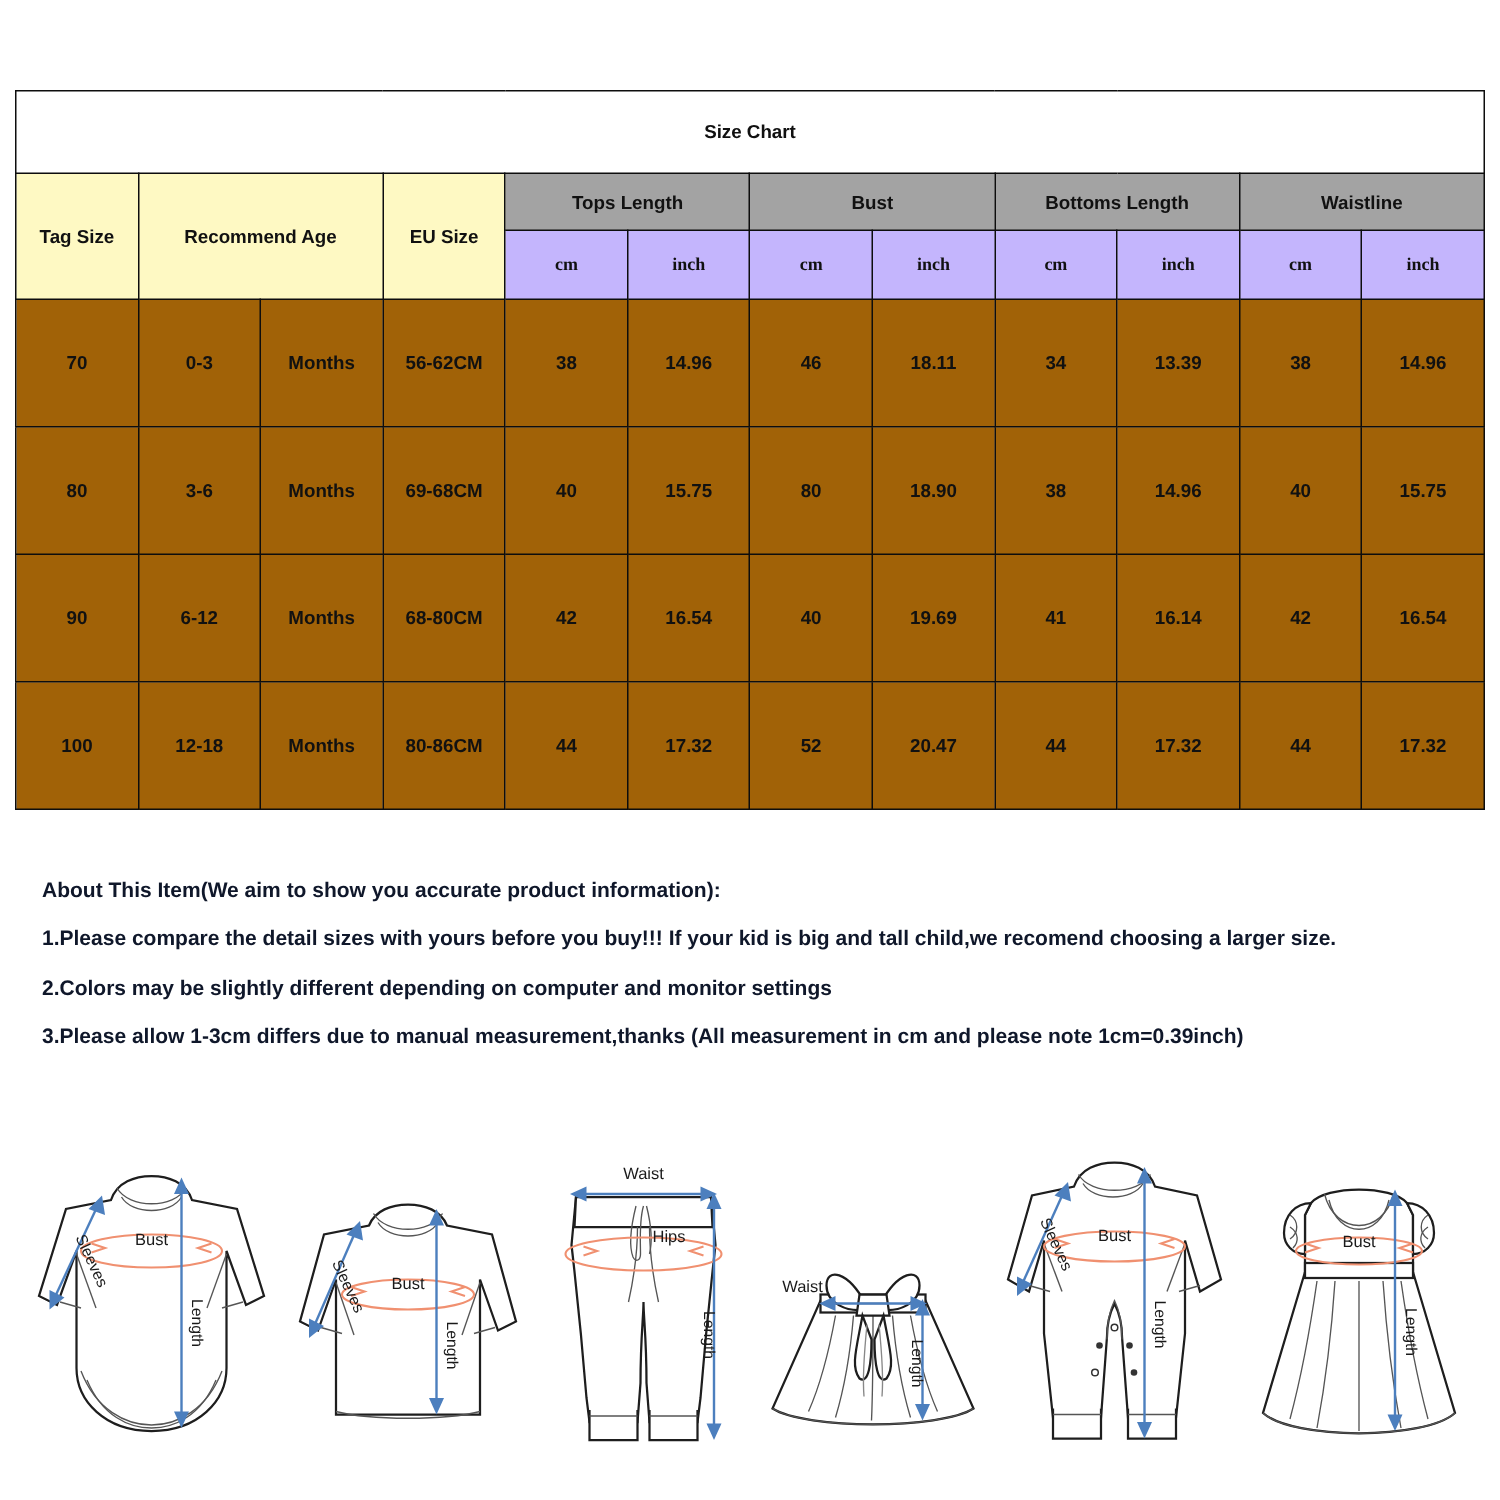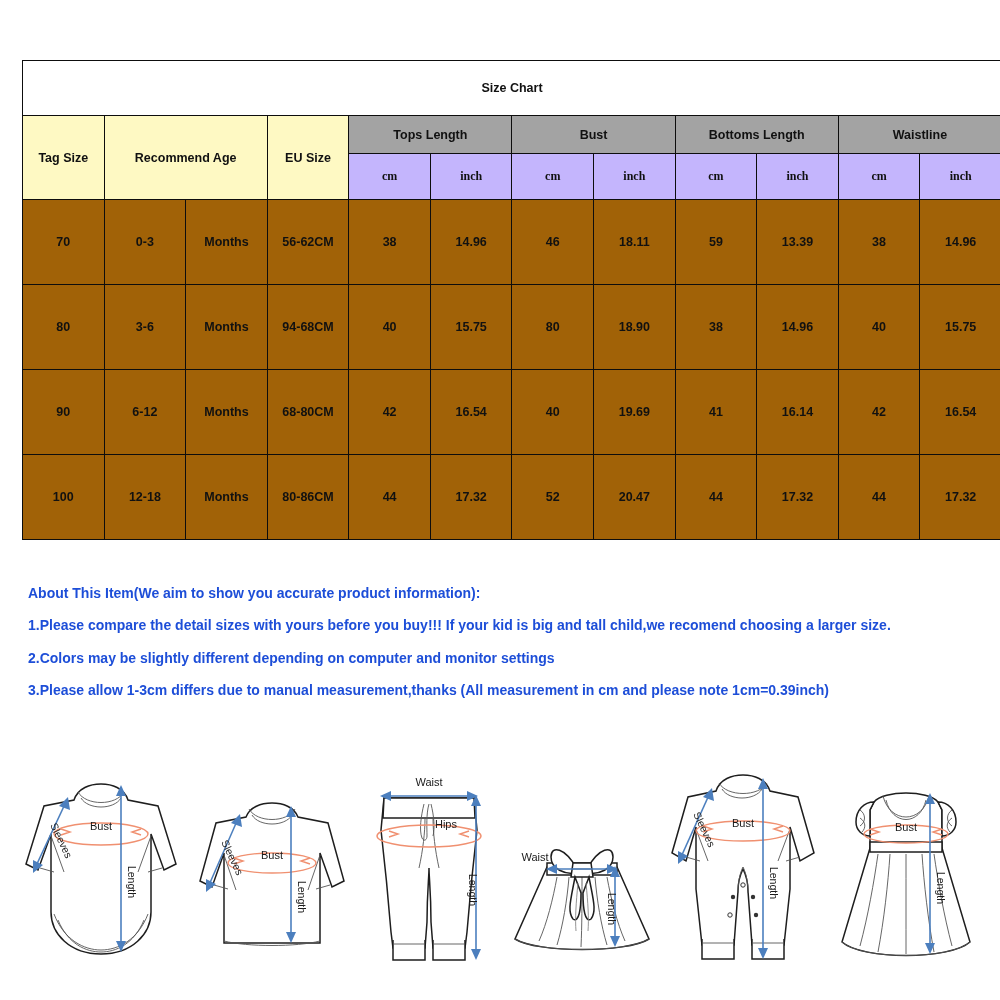--- a/index.html
+++ b/index.html
@@ -13,21 +13,21 @@
     height: 1000px;
     font-family: "Liberation Sans", sans-serif;
     color: #111111;
     overflow: hidden;
     position: relative;
   }
 
   
   .chart-wrap {
     position: absolute;
-    left: 22px;
+    left: 10px;
     top: 60px;
     width: 820px;
   }
   table.size-chart {
     border-collapse: collapse;
     table-layout: fixed;
     width: 980px;
     font-size: 12px;
   }
   table.size-chart td,
@@ -85,21 +85,21 @@
     color: #EE7B52;
     font-size: 14.5px;
     font-weight: bold;
     line-height: 1.35;
     margin: 0 0 12px 0;
   }
   .about p {
     margin: 0 0 12px 0;
     font-size: 14px;
     line-height: 1.45;
-    color: #1d4ed8;
+    color: #0f172a;
   }
   .about p.bold-line { font-weight: bold; }
   .about p.plain-line { font-weight: normal; }
 
   
   .garments {
     position: absolute;
     left: 0;
     top: 762px;
     width: 1000px;
@@ -155,30 +155,30 @@
 
       <tr class="data-row">
         <td class="c-tag">70</td>
         <td class="c-age1">0-3</td>
         <td class="c-age2">Months</td>
         <td class="c-eu">56-62CM</td>
         <td class="c-val">38</td>
         <td class="c-val">14.96</td>
         <td class="c-val">46</td>
         <td class="c-val">18.11</td>
-        <td class="c-val">59</td>
+        <td class="c-val">34</td>
         <td class="c-val">13.39</td>
         <td class="c-val">38</td>
         <td class="c-val">14.96</td>
       </tr>
       <tr class="data-row">
         <td class="c-tag">80</td>
         <td class="c-age1">3-6</td>
         <td class="c-age2">Months</td>
-        <td class="c-eu">94-68CM</td>
+        <td class="c-eu">69-68CM</td>
         <td class="c-val">40</td>
         <td class="c-val">15.75</td>
         <td class="c-val">80</td>
         <td class="c-val">18.90</td>
         <td class="c-val">38</td>
         <td class="c-val">14.96</td>
         <td class="c-val">40</td>
         <td class="c-val">15.75</td>
       </tr>
       <tr class="data-row">

